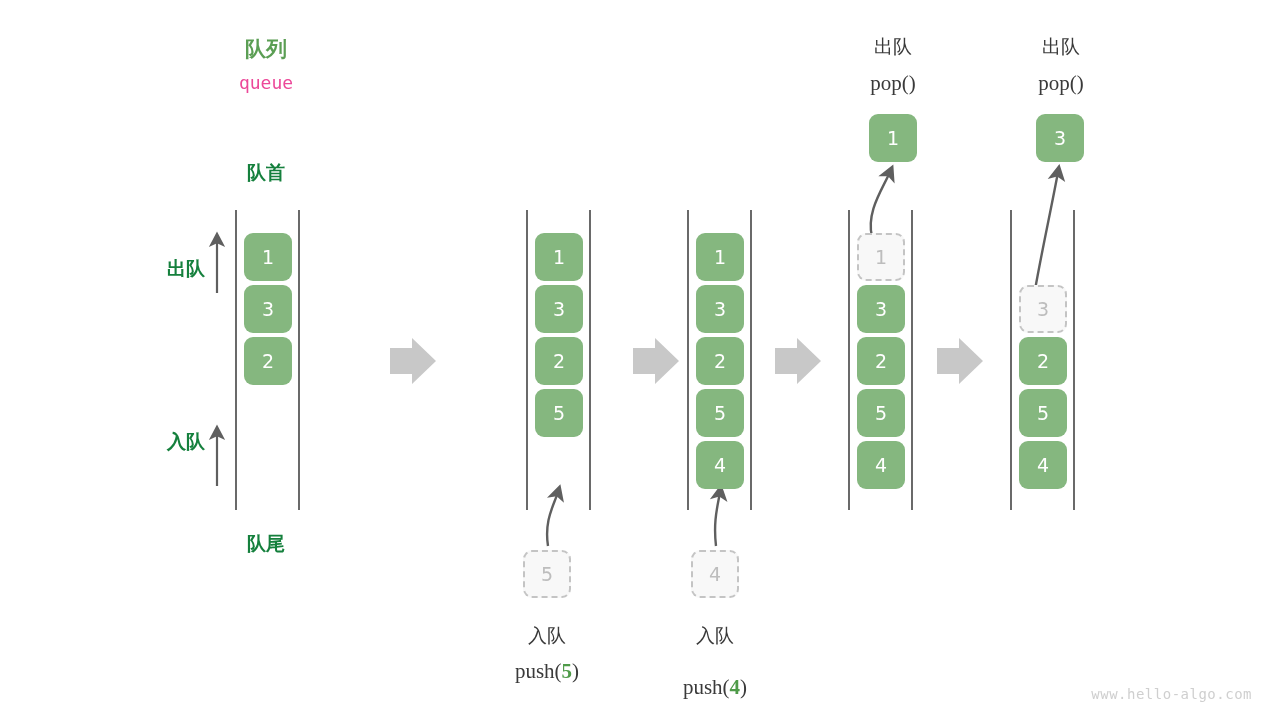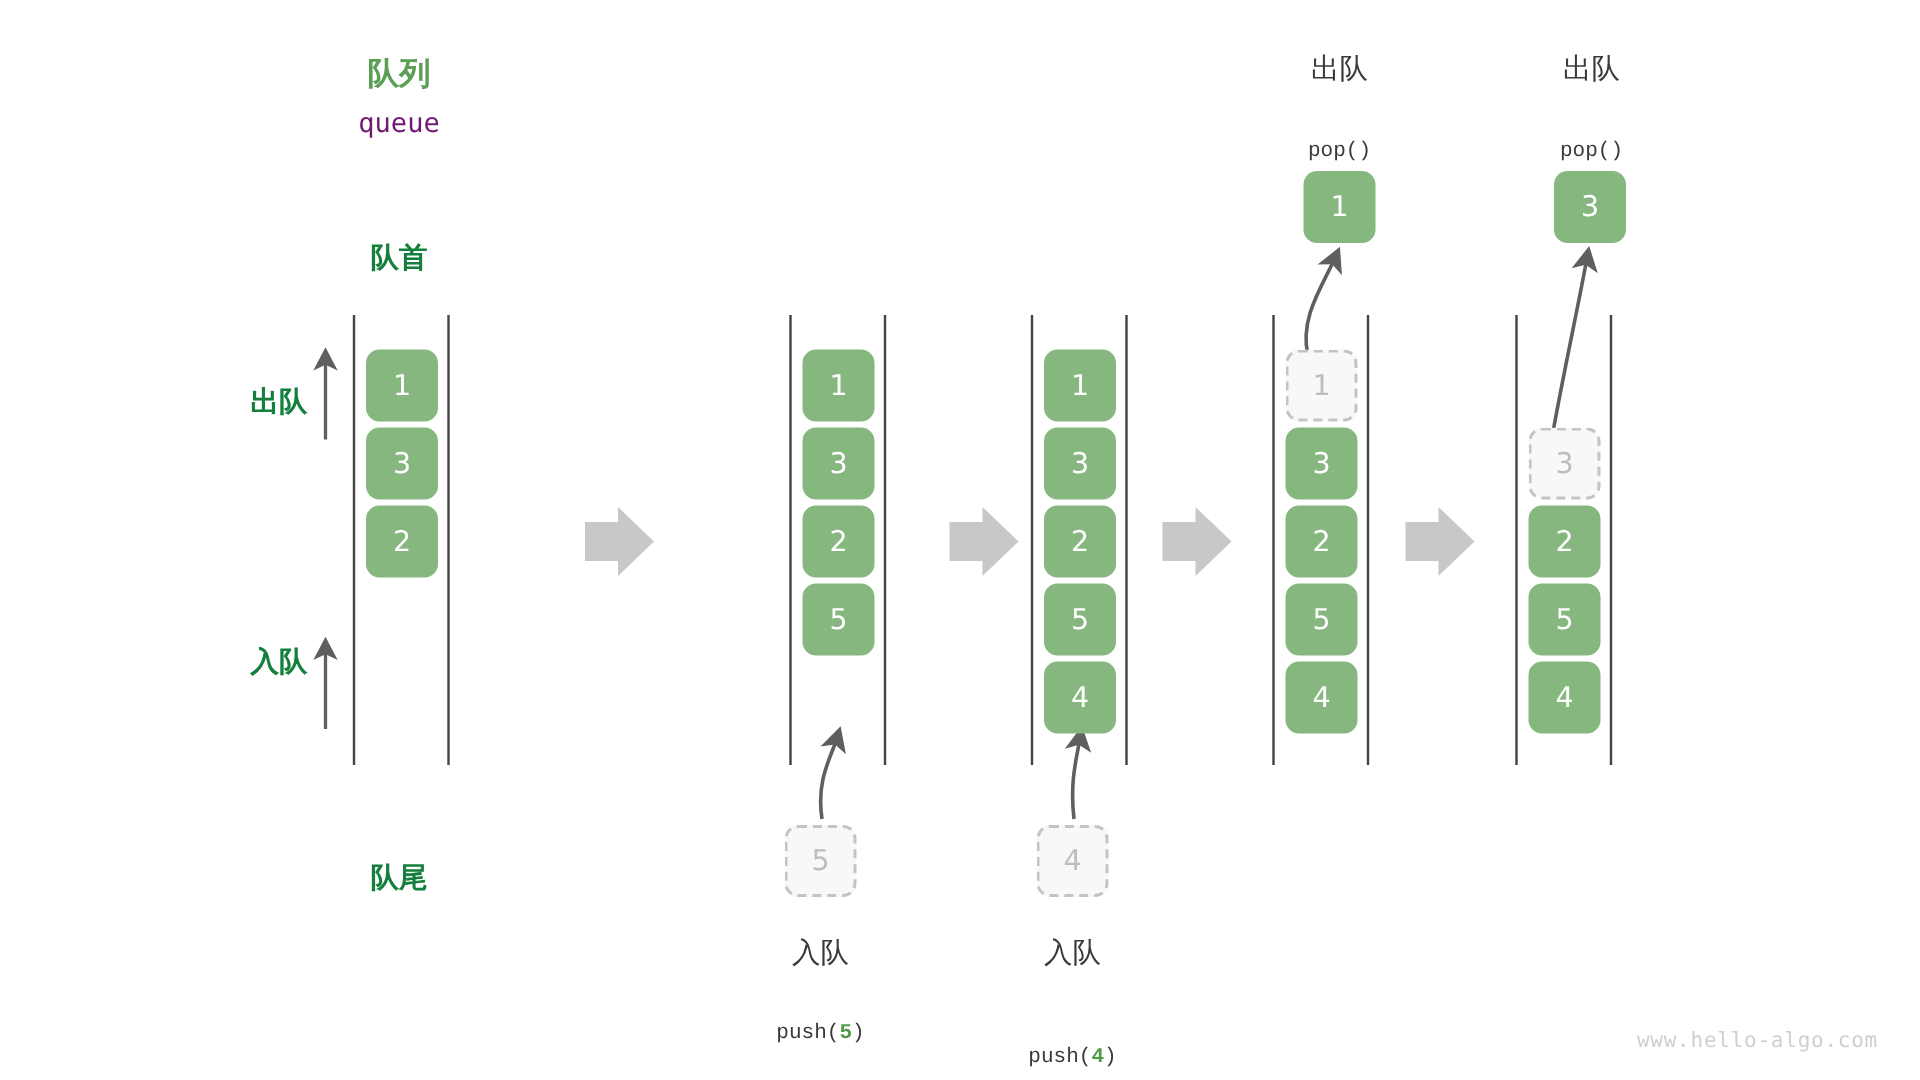--- a/index.html
+++ b/index.html
@@ -56,36 +56,35 @@
     white-space: nowrap;
   }
   .cap-title-cn {
     font-size: 21px;
     font-weight: bold;
     color: #5b9e54;
   }
   .cap-title-en {
     font-size: 18px;
     font-family: "DejaVu Sans Mono", "Liberation Mono", monospace;
-    color: #701a75;
+    color: #ec4899;
   }
   .cap-bold {
     font-size: 19px;
     font-weight: bold;
     color: #15803d;
   }
   .cap-op-cn {
     font-size: 19px;
     color: #3a3a3a;
   }
   .cap-op-code {
-    font-size: 14px;
-    font-family: Liberation Mono, monospace;
+    font-size: 21px;
+    font-family: Liberation Serif, serif;
     color: #3a3a3a;
-    margin-top: 23px;
   }
   .cap-op-code .hl {
     color: #4f9b49;
     font-weight: bold;
   }
   .watermark {
     position: absolute;
     right: 28px;
     bottom: 18px;
     font-size: 14px;
@@ -144,21 +143,21 @@
       <path d="M633,348 L655,348 L655,338 L679,361 L655,384 L655,374 L633,374 Z"></path>
       <path d="M775,348 L797,348 L797,338 L821,361 L797,384 L797,374 L775,374 Z"></path>
       <path d="M937,348 L959,348 L959,338 L983,361 L959,384 L959,374 L937,374 Z"></path>
     </g>
   </svg>
 
   <div class="cap cap-title-cn" style="left:206px; top:34px; width:120px;">队列</div>
   <div class="cap cap-title-en" style="left:206px; top:70px; width:120px;">queue</div>
 
   <div class="cap cap-bold" style="left:206px; top:159px; width:120px;">队首</div>
-  <div class="cap cap-bold" style="left:206px; top:572px; width:120px;">队尾</div>
+  <div class="cap cap-bold" style="left:206px; top:530px; width:120px;">队尾</div>
 
   <div class="cap cap-bold" style="left:125px; top:255px; width:80px; text-align:right;">出队</div>
   <div class="cap cap-bold" style="left:125px; top:428px; width:80px; text-align:right;">入队</div>
 
   <div class="node filled" style="left:244px; top:233px;">1</div>
   <div class="node filled" style="left:244px; top:285px;">3</div>
   <div class="node filled" style="left:244px; top:337px;">2</div>
 
   <div class="node filled" style="left:535px; top:233px;">1</div>
   <div class="node filled" style="left:535px; top:285px;">3</div>

